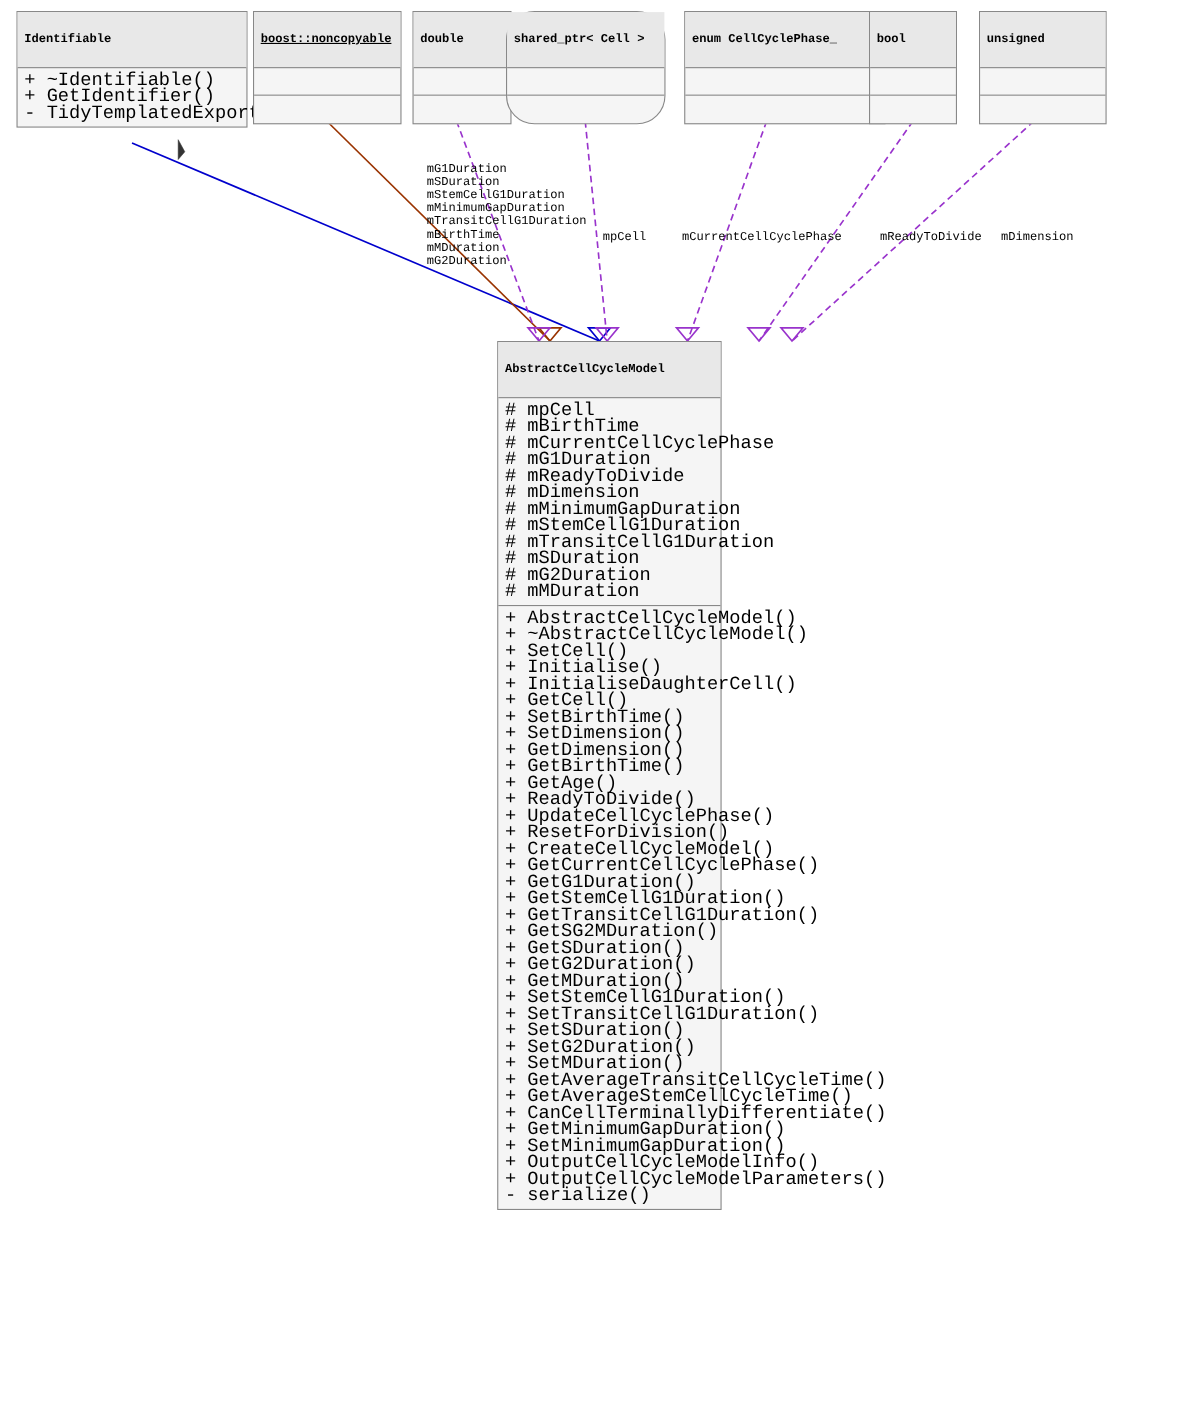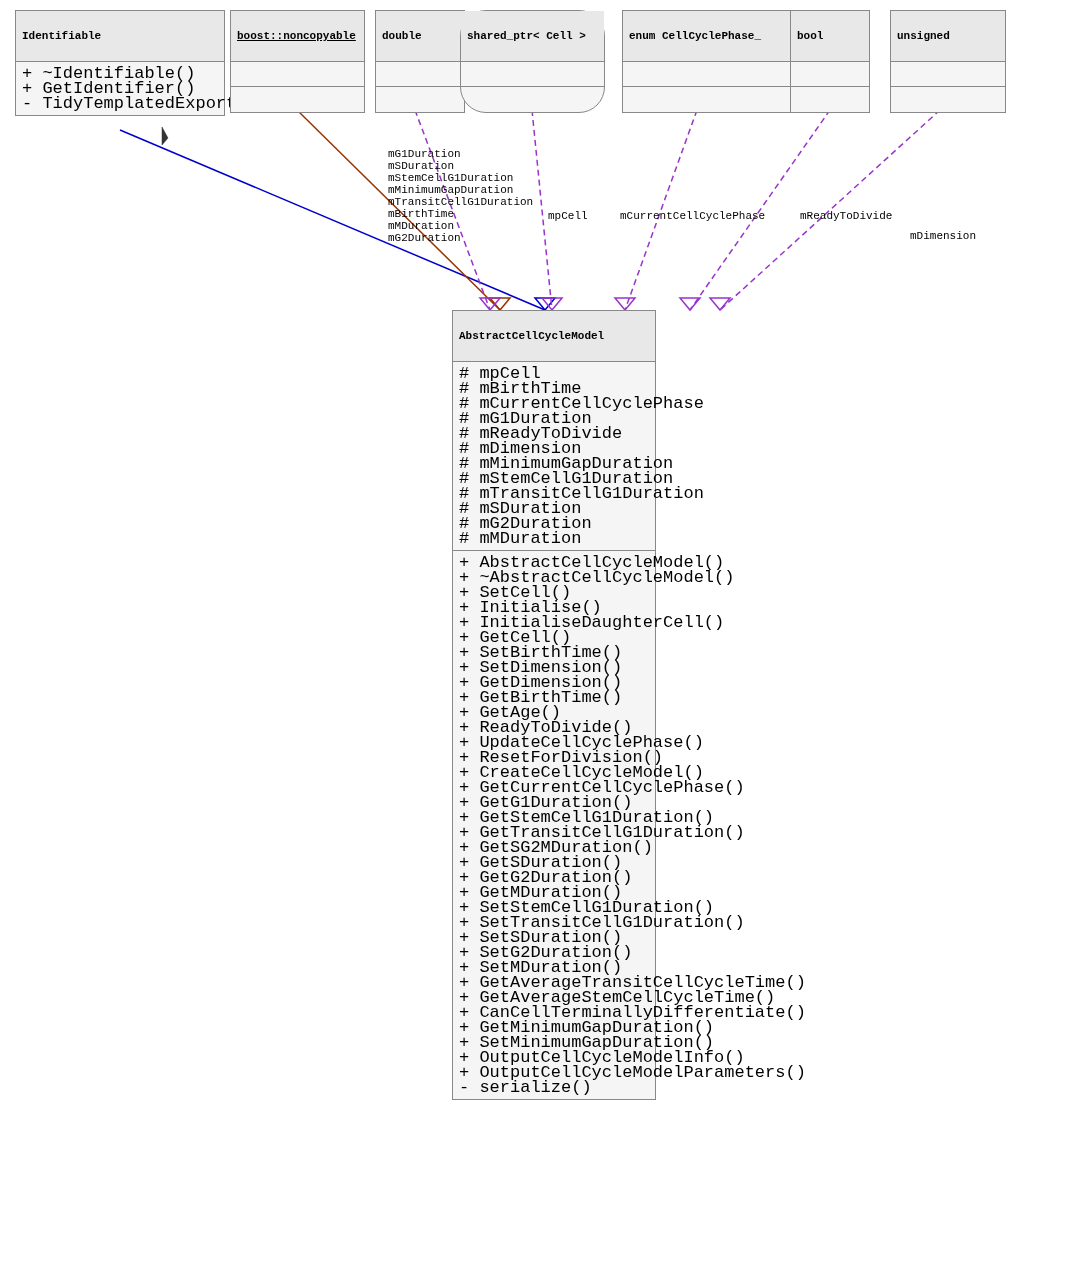--- a/index.html
+++ b/index.html
@@ -146,21 +146,21 @@
     <div>mMDuration</div>
     <div>mG2Duration</div>
   </div>
 
   <div class="label-text" style="left:548px; top:210px;">mpCell</div>
 
   <div class="label-text" style="left:620px; top:210px;">mCurrentCellCyclePhase</div>
 
   <div class="label-text" style="left:800px; top:210px;">mReadyToDivide</div>
 
-  <div class="label-text" style="left:910px; top:210px;margin-top:20px;">mDimension</div>
+  <div class="label-text" style="left:910px; top:210px;">mDimension</div>
 
   <div class="uml-box" style="left:452px; top:310px; width:204px;">
     <div class="box-title">AbstractCellCycleModel</div>
 
     <div class="box-section">
       <div class="box-line"># mpCell</div>
       <div class="box-line"># mBirthTime</div>
       <div class="box-line"># mCurrentCellCyclePhase</div>
       <div class="box-line"># mG1Duration</div>
       <div class="box-line"># mReadyToDivide</div>

